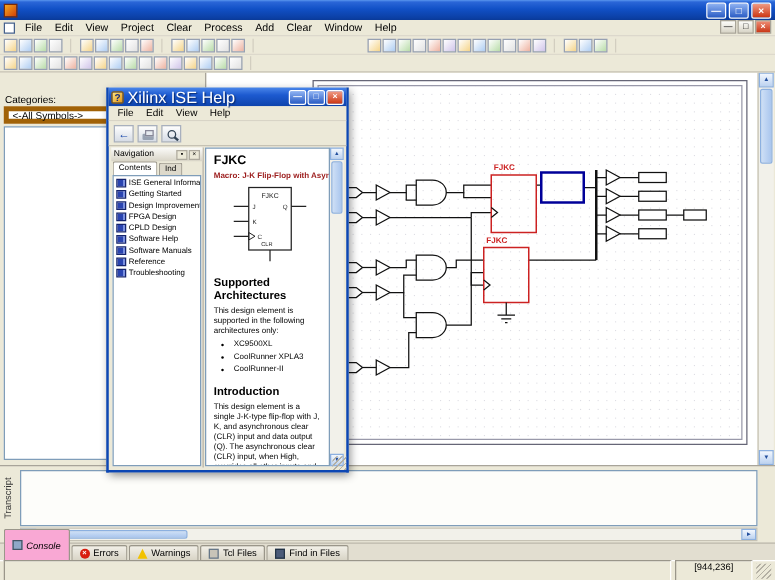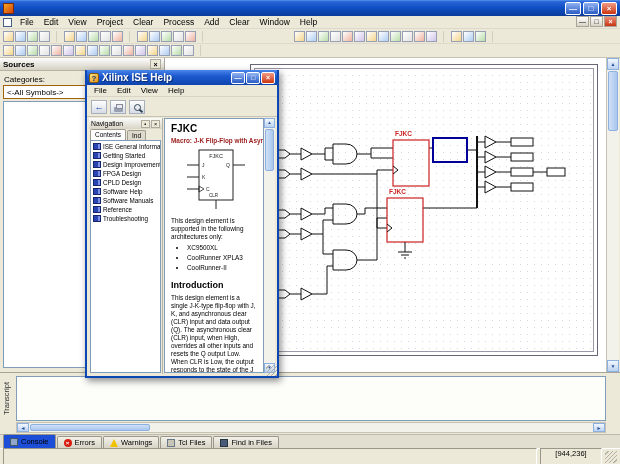--- a/index.html
+++ b/index.html
@@ -37,21 +37,21 @@
   .tgroup span:nth-of-type(6n+3){background:linear-gradient(135deg,#fff,#b8dca8);}
   .tgroup span:nth-of-type(6n+4){background:linear-gradient(135deg,#fff,#e2e2e2);}
   .tgroup span:nth-of-type(6n+5){background:linear-gradient(135deg,#fff,#eeb2a0);}
   .tgroup span:nth-of-type(6n){background:linear-gradient(135deg,#fff,#d0c4ea);}
 
   
   .sources{position:absolute;left:0;top:58px;width:165px;height:314px;background:#ece9d8;border-right:1px solid #a8a49a;z-index:2;}
   .panel-header{height:13px;background:linear-gradient(#fdfdfd,#d4d0c2);border-bottom:1px solid #b6b2a6;display:flex;align-items:center;padding:0 3px;font-size:8px;font-weight:bold;}
   .panel-x{margin-left:auto;width:11px;height:10px;font-size:7px;line-height:9px;text-align:center;border:1px solid #aeaa9e;background:#ece9d8;}
   .cat-label{position:absolute;left:4px;top:17px;font-size:8px;}
-  .combo{position:absolute;left:3px;top:27px;width:157px;height:14px;background:#fff;border:1px solid #a16207;display:flex;align-items:center;padding-left:3px;font-size:8px;}
+  .combo{position:absolute;left:3px;top:27px;width:157px;height:14px;background:#fff;border:4px solid #a16207;display:flex;align-items:center;padding-left:3px;font-size:8px;}
   .combo-btn{margin-left:auto;width:13px;height:12px;border-left:1px solid #7f9db9;background:linear-gradient(#eaf2fc,#a8c4e8);font-size:5px;line-height:12px;text-align:center;color:#234;}
   .symbols-list{position:absolute;left:3px;top:43px;width:157px;height:267px;background:#fff;border:1px solid #7f9db9;}
 
   
   .schematic{position:absolute;left:165px;top:58px;width:441px;height:314px;background:#fff;overflow:hidden;z-index:1;}
   .sheet{position:absolute;left:85px;top:6px;width:348px;height:292px;border:1px solid #667;
     background-image:radial-gradient(#d4d4dc 0.5px,transparent 0.6px);background-size:7px 7px;}
   .sheet::before{content:"";position:absolute;left:3px;top:3px;right:3px;bottom:3px;border:1px solid #99a;}
   .circuit{position:absolute;left:0;top:0;pointer-events:none;}
 
@@ -69,21 +69,21 @@
   .hbtn{width:12px;flex:none;background:linear-gradient(#f2f7fe,#bcd2f0);border:1px solid #8cb0e0;color:#24509e;font-size:5px;line-height:9px;text-align:center;}
   .hthumb{margin:1px;width:120px;background:linear-gradient(#cfe0f6,#aac6ee);border:1px solid #8cb0e0;border-radius:2px;}
   .htrack{flex:1;}
   .transcript-label{position:absolute;left:2px;top:382px;writing-mode:vertical-rl;transform:rotate(180deg);font-size:7.5px;color:#333;z-index:11;}
 
   
   .tabbar{position:absolute;left:0;top:434px;width:620px;height:14px;background:#e2ded0;border-top:1px solid #bcb8aa;
     display:flex;align-items:flex-end;gap:1px;padding-left:3px;z-index:12;}
   .tab{height:12px;display:flex;align-items:center;gap:3px;padding:0 6px;font-size:7.5px;border:1px solid #9a968a;border-bottom:none;
     border-radius:2px 2px 0 0;background:linear-gradient(#f2f0e8,#d8d4c6);white-space:nowrap;}
-  .tab.selected{background:#1d4ed8;height:14px;}
+  .tab.selected{background:#f9a8d4;height:25px;font-style:italic;}
   .tab-ico{width:8px;height:8px;flex:none;}
   .ico-console{background:#8fa8c8;border:1px solid #456;}
   .ico-error{border-radius:50%;background:#d81e10;color:#fff;font-size:6px;line-height:8px;text-align:center;font-weight:bold;}
   .ico-warn{width:0;height:0;border-left:4px solid transparent;border-right:4px solid transparent;border-bottom:8px solid #f2c200;background:none;}
   .ico-tcl{background:#c8c4b8;border:1px solid #678;}
   .ico-find{background:#4a5a78;border:1px solid #234;}
 
   
   .statusbar{position:absolute;left:0;top:448px;width:620px;height:16px;background:#ece9d8;border-top:1px solid #fff;
     display:flex;align-items:center;gap:3px;padding:0 3px;z-index:12;}
@@ -92,21 +92,21 @@
   .sb-coords{width:62px;font-size:7.5px;line-height:9px;text-align:center;}
   .sb-grip{width:12px;height:12px;border:none;background:repeating-linear-gradient(135deg,transparent 0 2px,#b4b0a4 2px 3px);}
 
   
   .help-win{position:absolute;left:85px;top:70px;width:194px;height:308px;background:#ece9d8;z-index:50;
     border:2px solid #0d47b4;border-top:none;box-shadow:2px 3px 7px rgba(0,0,0,.45);}
   .h-titlebar{height:15px;background:linear-gradient(180deg,#4a86ea 0%,#1d5ad0 40%,#0d43ac 100%);color:#fff;
     display:flex;align-items:center;gap:3px;padding:0 2px;}
   .h-icon{width:10px;height:10px;flex:none;background:linear-gradient(135deg,#ffe27a,#e0961c);border:1px solid #8a5a08;border-radius:2px;
     color:#1c2f7a;font-size:8px;line-height:9px;text-align:center;font-weight:bold;}
-  .h-title{font-weight:bold;font-size:10px;white-space:nowrap;text-shadow:1px 1px 1px #092a6e;}
+  .h-title{font-weight:normal;font-size:13px;white-space:nowrap;text-shadow:1px 1px 1px #092a6e;}
   .h-btns{margin-left:auto;display:flex;gap:1px;}
   .h-btns .wbtn{width:14px;height:12px;font-size:7px;line-height:10px;}
   .h-menubar{height:12px;display:flex;align-items:center;padding-left:2px;font-size:8px;background:#ece9d8;border-bottom:1px solid #d8d4c6;}
   .h-menu-item{padding:0 5px;}
   .h-toolbar{height:20px;display:flex;align-items:center;gap:3px;padding-left:4px;background:#ece9d8;border-bottom:1px solid #c6c2b4;}
   .hbi{width:16px;height:14px;flex:none;position:relative;border:1px solid #a8b0be;background:linear-gradient(#fefefe,#d6dce6);}
   .hbi[data-name="back-icon"]::before{content:"\2190";position:absolute;inset:0;color:#1444aa;font-size:9px;line-height:12px;text-align:center;font-weight:bold;}
   .hbi[data-name="print-icon"]::before{content:"";position:absolute;left:3px;top:6px;width:9px;height:5px;background:#98a2b2;border-radius:1px;}
   .hbi[data-name="print-icon"]::after{content:"";position:absolute;left:5px;top:3px;width:5px;height:3px;background:#e6eaf0;border:1px solid #889;}
   .hbi[data-name="search-icon"]::before{content:"";position:absolute;left:4px;top:3px;width:5px;height:5px;border:1.5px solid #345;border-radius:50%;}
@@ -223,24 +223,20 @@
       <span class="tbi" data-name="refresh-icon"></span>
       <span class="tbi" data-name="console-view-icon"></span>
       <span class="tbi" data-name="error-view-icon"></span>
       <span class="tbi" data-name="warning-view-icon"></span>
       <span class="tbi" data-name="tcl-view-icon"></span>
       <span class="tbi" data-name="find-files-view-icon"></span>
     </div>
 </div>
 
 <div class="sources" data-name="sources-panel">
-  <div class="panel-header" data-name="sources-panel-header">
-    <span data-name="sources-panel-title">Sources</span>
-    <span class="panel-x" data-name="sources-close-icon">×</span>
-  </div>
   <div class="cat-label" data-name="categories-label">Categories:</div>
   <div class="combo" data-name="category-select">
     <span data-name="category-value">&lt;-All Symbols-&gt;</span>
     <span class="combo-btn" data-name="chevron-down-icon">▼</span>
   </div>
   <div class="symbols-list" data-name="symbols-list"></div>
 </div>
 
 <div class="schematic" data-name="schematic-canvas">
   <div class="sheet" data-name="schematic-sheet"></div>
@@ -463,20 +459,21 @@
         <line x1="14" y1="30" x2="26" y2="30" stroke="#222"></line>
         <text x="29" y="32" font-size="5" fill="#222">K</text>
         <line x1="14" y1="42" x2="26" y2="42" stroke="#222"></line>
         <polygon points="26,39 31,42 26,45" fill="none" stroke="#222" stroke-width="0.8"></polygon>
         <text x="33" y="44" font-size="5" fill="#222">C</text>
         <line x1="43" y1="53" x2="43" y2="62" stroke="#222"></line>
         <text x="36" y="50" font-size="4.5" fill="#222">CLR</text>
         <line x1="60" y1="18" x2="72" y2="18" stroke="#222"></line>
         <text x="57" y="20" font-size="5" text-anchor="end" fill="#222">Q</text>
       </svg>
+      <div class="hc-h2" data-name="section-heading-architectures">Supported Architectures</div>
       <div class="hc-p" data-name="architectures-text">This design element is supported in the following architectures only:</div>
       <ul class="hc-ul" data-name="architectures-list">
 
       <li data-name="architecture-item">XC9500XL</li>
           <li data-name="architecture-item">CoolRunner XPLA3</li>
           <li data-name="architecture-item">CoolRunner-II</li>
         </ul>
       <div class="hc-h2" data-name="section-heading-introduction">Introduction</div>
       <div class="hc-p" data-name="introduction-text">This design element is a single J-K-type flip-flop with J, K, and asynchronous clear (CLR) input and data output (Q). The asynchronous clear (CLR) input, when High, overrides all other inputs and resets the Q output Low. When CLR is Low, the output responds to the state of the J and K inputs, as shown in the following logic table, during the Low-to-High clock (C) transition.</div>
     </div>

